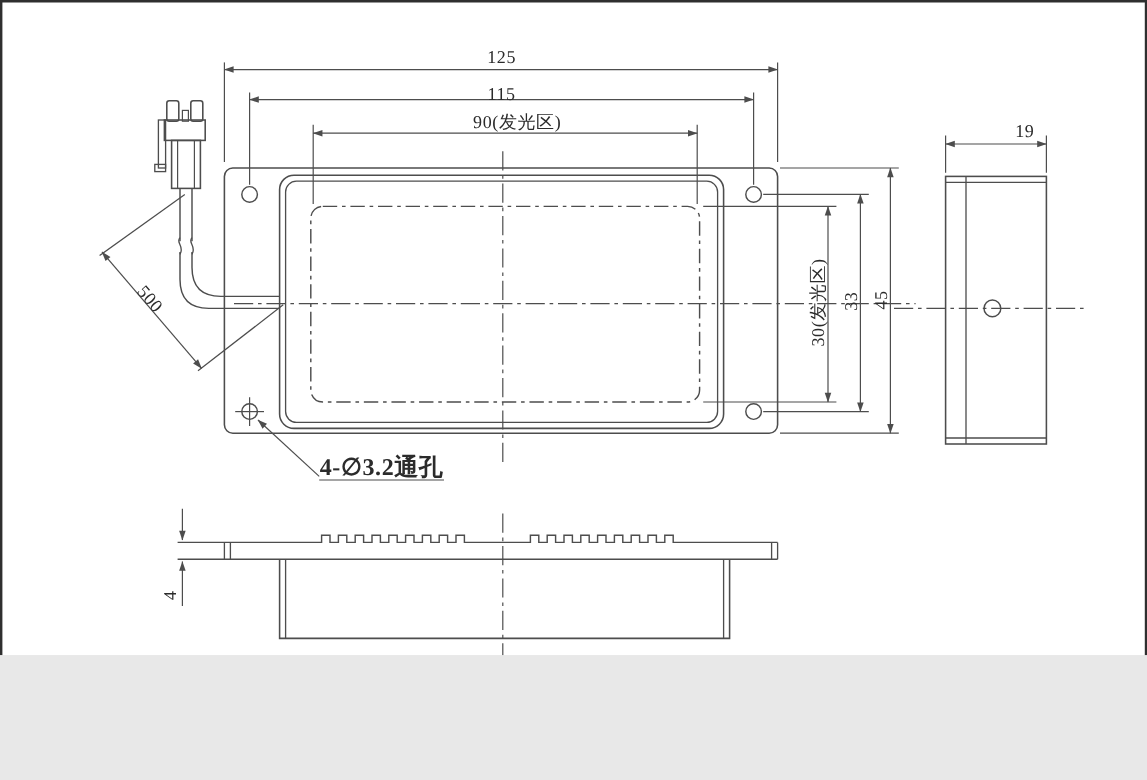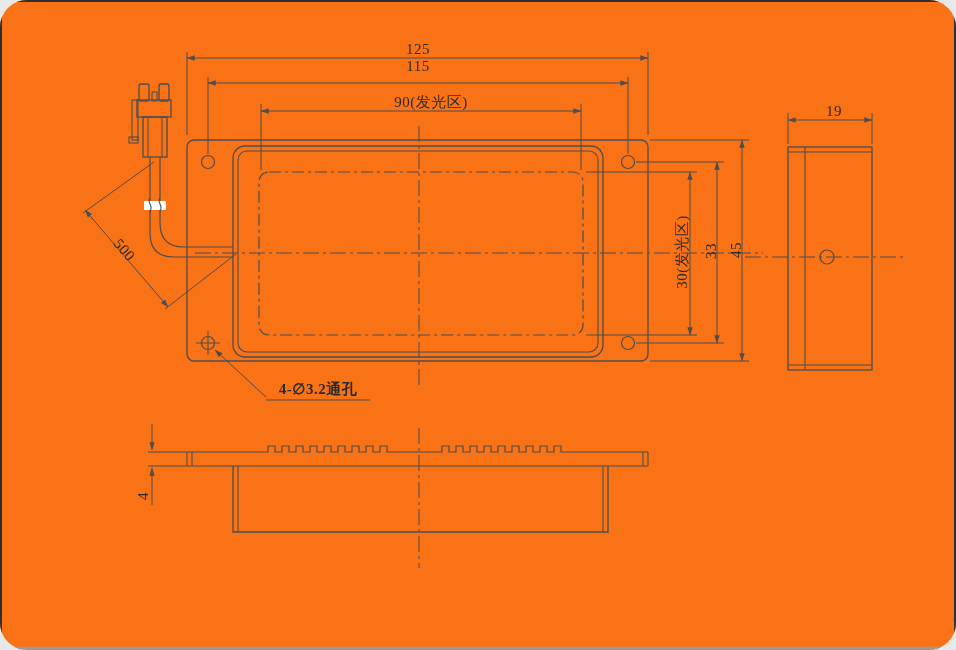--- a/index.html
+++ b/index.html
@@ -1,28 +1,28 @@
 <!DOCTYPE html>
 <html><head>
 <meta charset="utf-8">
 <style>
   html,body{margin:0;padding:0;background:#e8e8e8;}
   #canvas{
-    position:relative;width:956px;height:650px;background:#f97316;
-    overflow:hidden;font-family:"Liberation Serif", serif;border-radius:27px;
+    position:relative;width:956px;height:546px;background:#ffffff;
+    overflow:hidden;font-family:"Liberation Serif", serif;
   }
   svg{position:absolute;left:0;top:0;}
   .dim{
     position:absolute;transform:translate(-50%,-50%);
     font:15px "Liberation Serif", serif;color:#2b2b2b;
     white-space:nowrap;letter-spacing:.5px;
   }
   .rotccw{transform:translate(-50%,-50%) rotate(-90deg);}
   .rot48{transform:translate(-50%,-50%) rotate(49deg);}
-  .callout{font-weight:bold;font-size:15px;letter-spacing:.5px;}
+  .callout{font-weight:bold;font-size:20px;letter-spacing:.5px;}
 </style>
 </head>
 <body>
 
 <div id="canvas">
 
   <svg width="956" height="650" viewBox="0 0 956 650">
     <defs>
       <marker id="arr" viewBox="0 0 10 10" refX="9.6" refY="5" markerWidth="11" markerHeight="8" orient="auto-start-reverse" markerUnits="userSpaceOnUse">
         <path d="M0,1.6 L10,5 L0,8.4 z" fill="#4d4d4d"></path>
@@ -151,23 +151,23 @@
       <line x1="419" y1="428" x2="419" y2="568" stroke-width="1" stroke-dasharray="16 4 3 4"></line>
 
       <g stroke-width="1">
         <line x1="152" y1="424" x2="152" y2="450" marker-end="url(#arr)"></line>
         <line x1="152" y1="505" x2="152" y2="468" marker-end="url(#arr)"></line>
       </g>
     </g>
   </svg>
 
   <span class="dim" style="left:418px;top:49px">125</span>
-  <span class="dim" style="left:418px;top:66px">115</span>
+  <span class="dim" style="left:418px;top:80px">115</span>
   <span class="dim" style="left:431px;top:102px">90(发光区)</span>
   <span class="dim rotccw" style="left:682px;top:252px">30(发光区)</span>
   <span class="dim rotccw" style="left:711px;top:251px">33</span>
   <span class="dim rotccw" style="left:736px;top:250px">45</span>
   <span class="dim rot48" style="left:124px;top:250px">500</span>
   <span class="dim callout" style="left:318px;top:389px">4-∅3.2通孔</span>
-  <span class="dim" style="left:834px;top:111px">19</span>
+  <span class="dim" style="left:854px;top:111px">19</span>
   <span class="dim rotccw" style="left:143px;top:496px">4</span>
 
 </div>
 
 </body></html>

